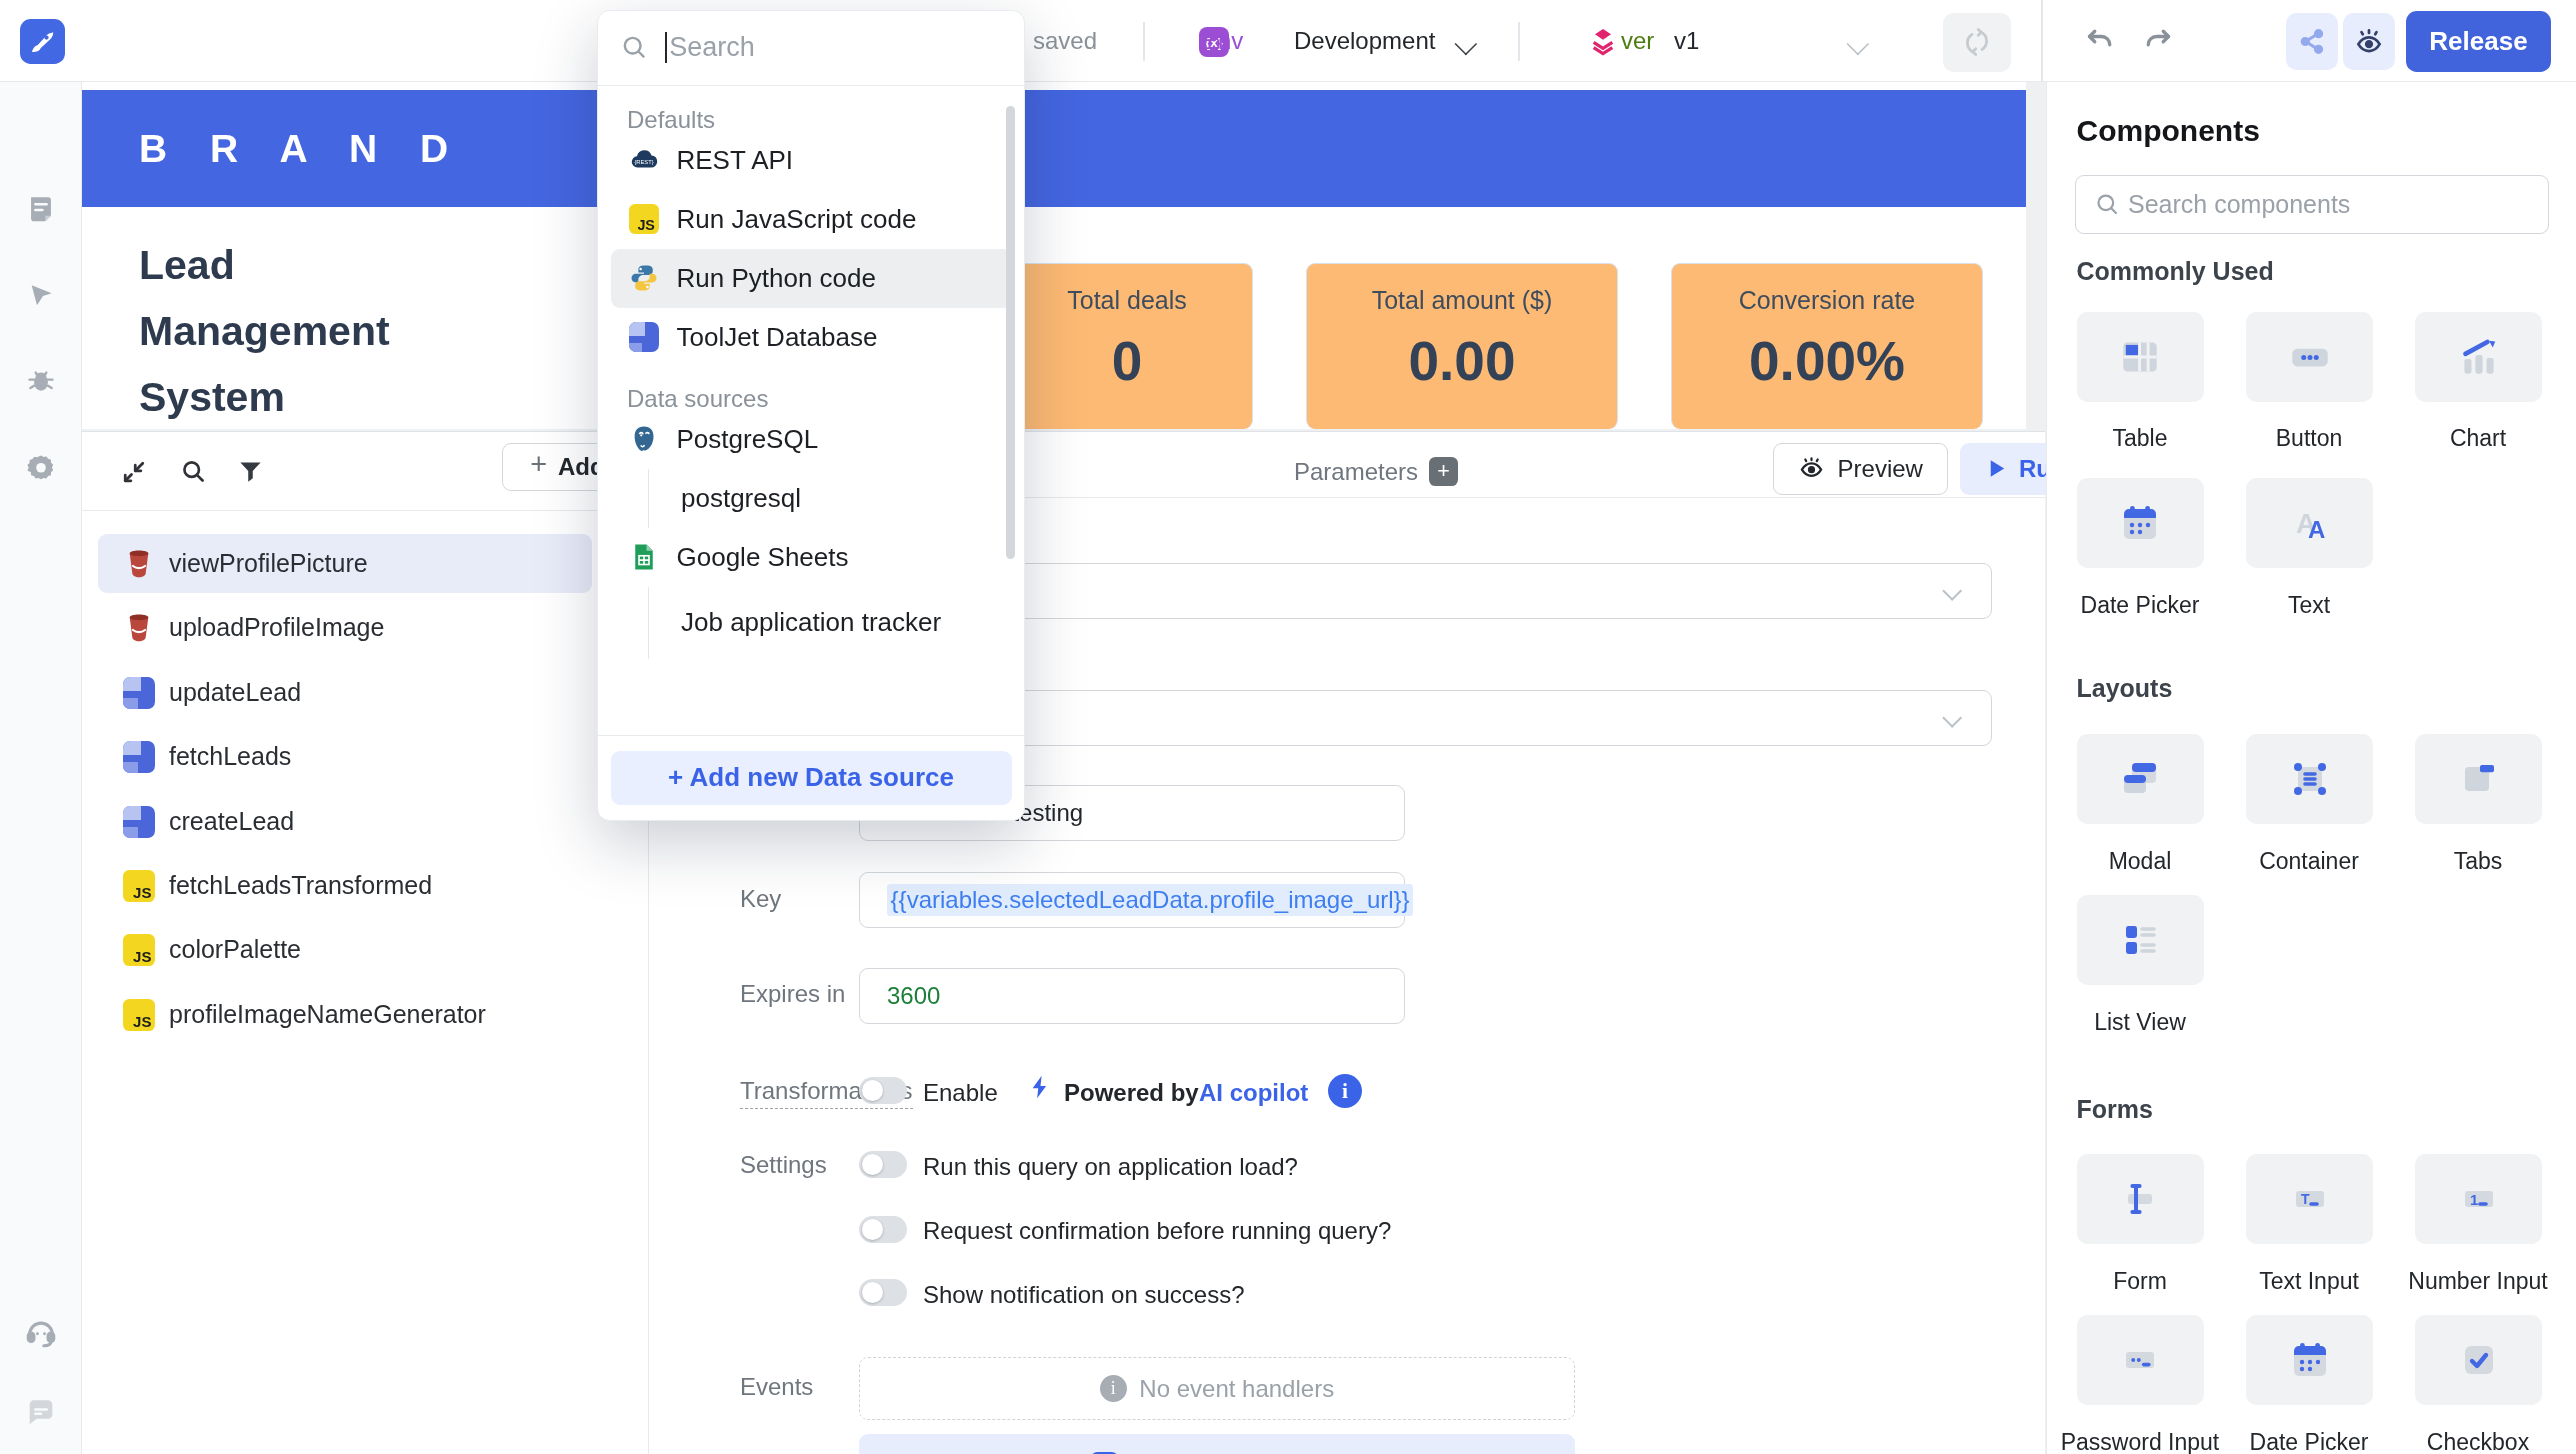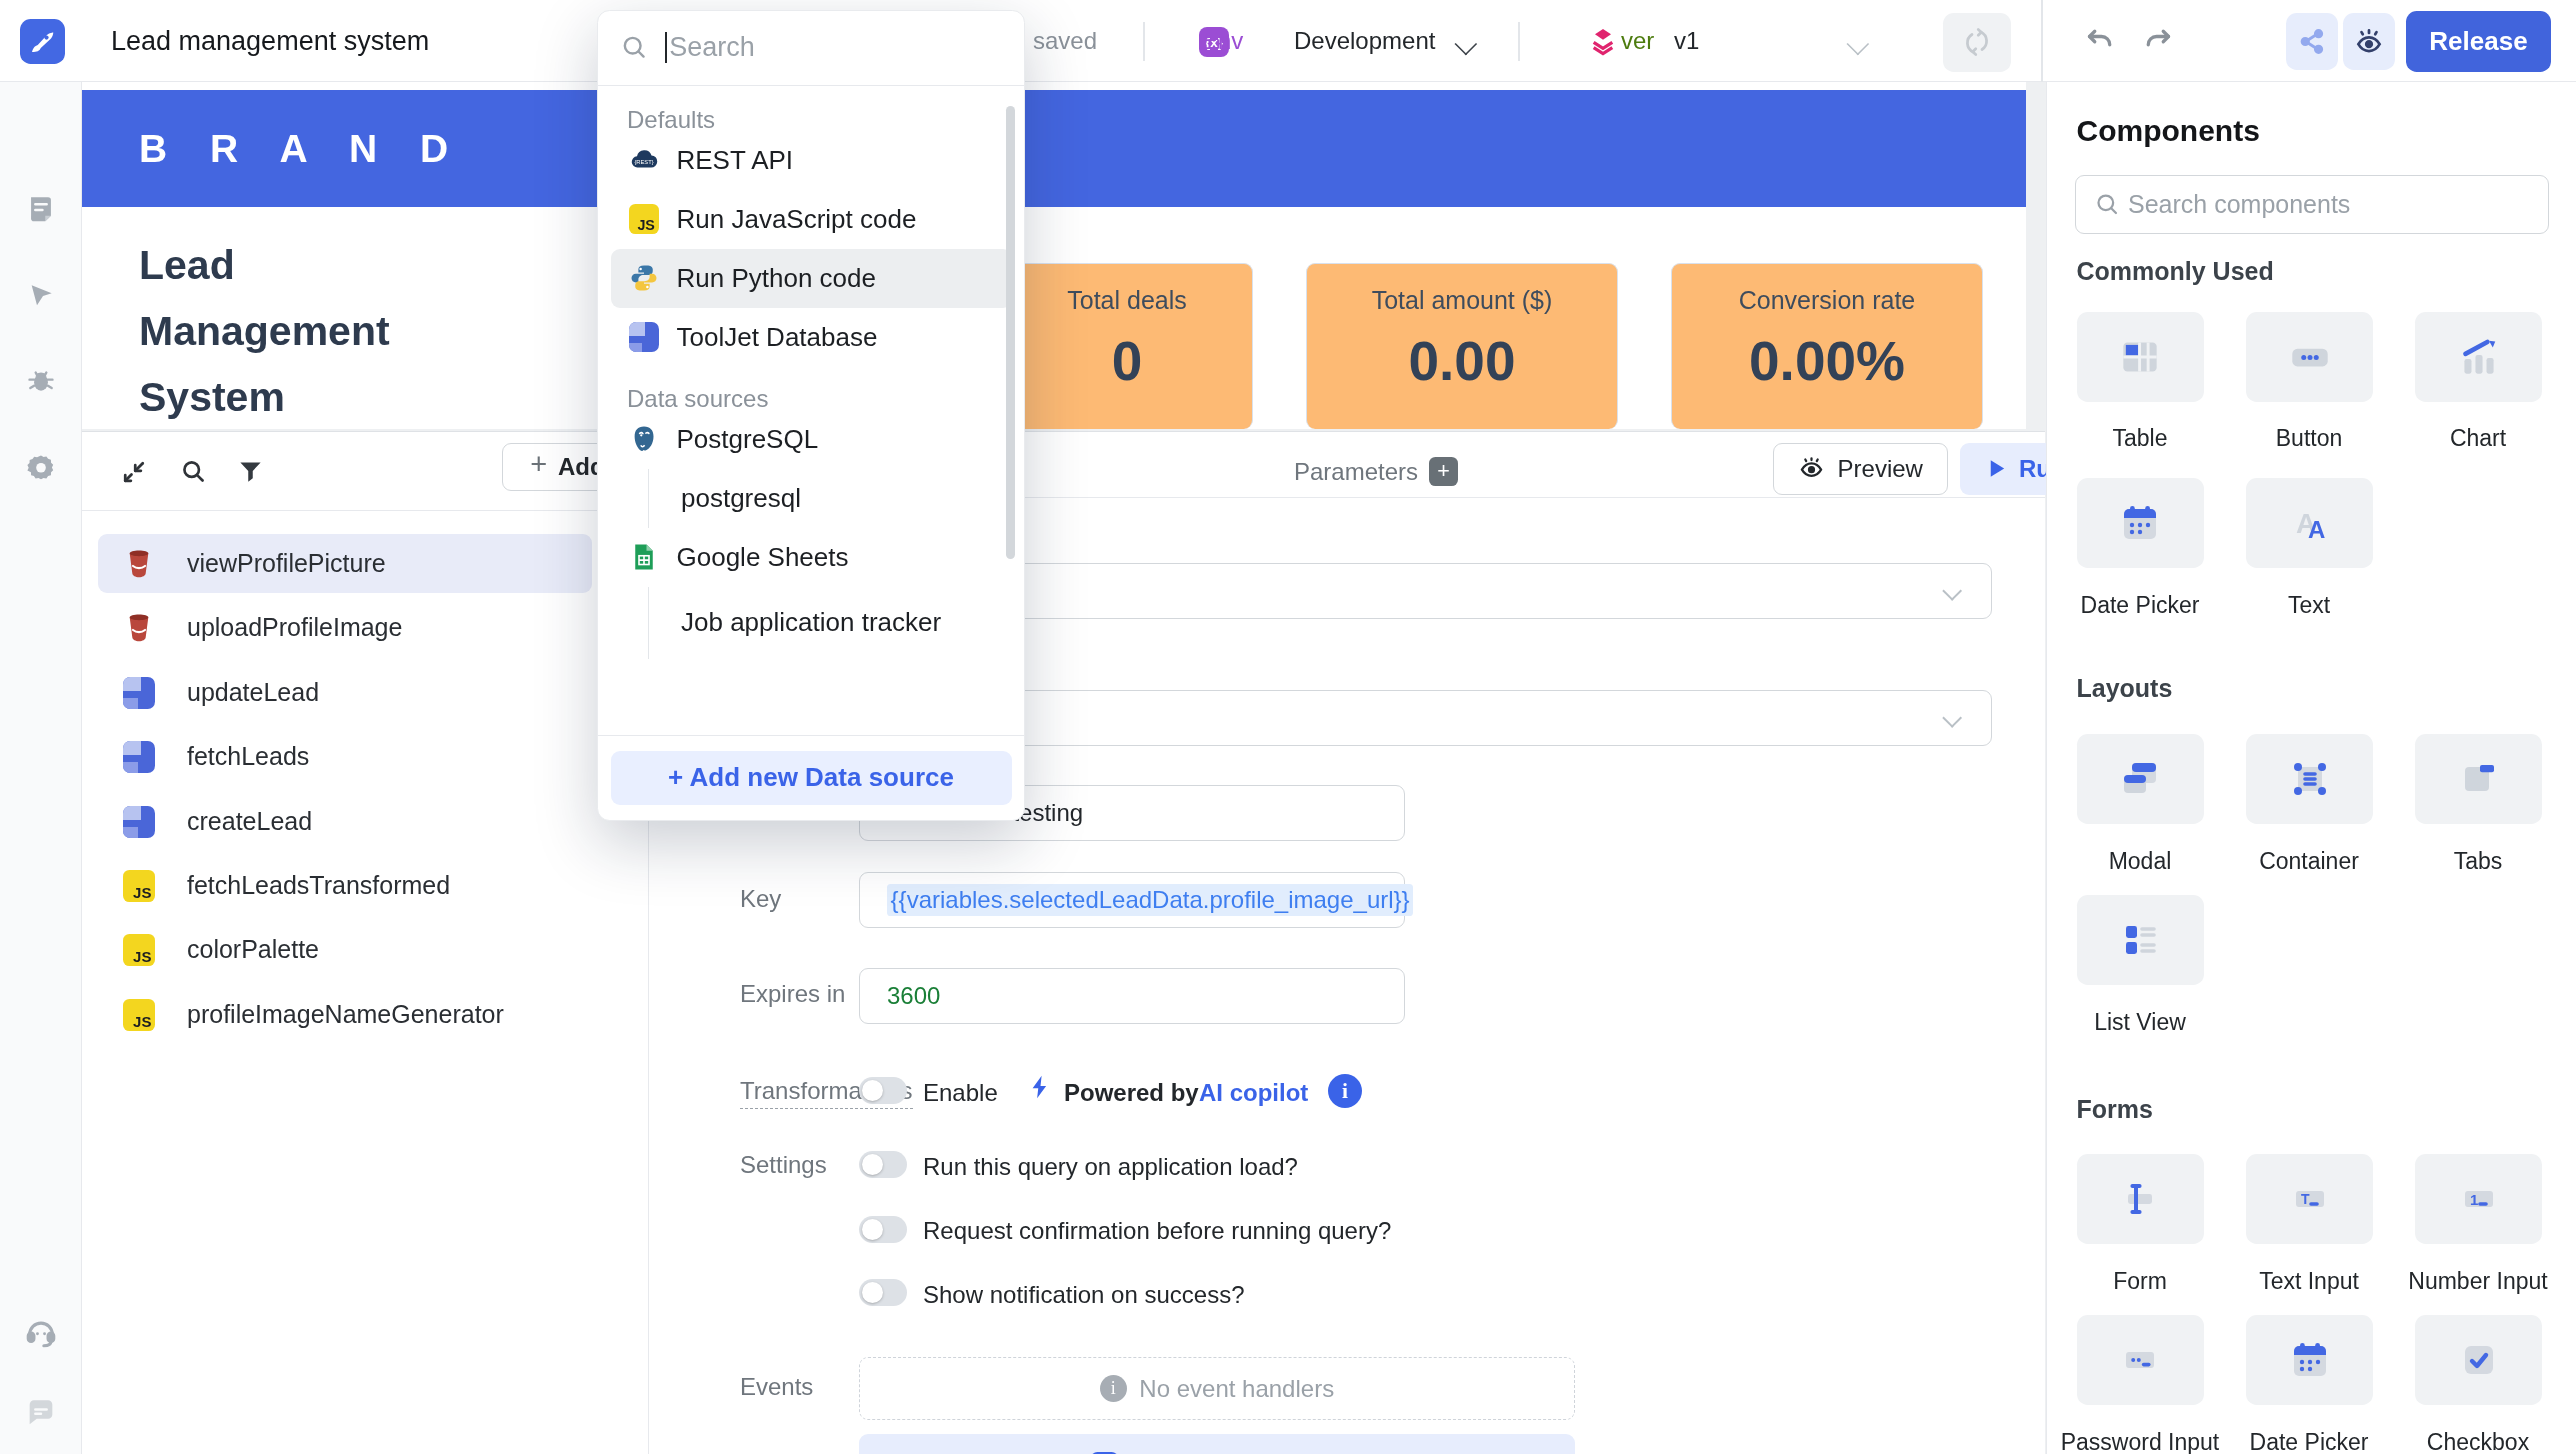--- a/index.html
+++ b/index.html
@@ -59,21 +59,21 @@
     border-top:1.8px solid #dfe2e6; z-index:5; }
   #qp-left { position:absolute; left:0; top:0; width:567px; height:1023px; border-right:1.8px solid #e7e9ed; }
   #qp-header { position:absolute; left:0; top:0; width:567px; height:79px; border-bottom:1.8px solid #e7e9ed; }
   .qp-hicon { position:absolute; top:21.5px; width:36px; height:36px; display:flex; align-items:center;
     justify-content:center; color:#2f3338; }
   #add-btn { position:absolute; right:16px; top:10.7px; width:131px; height:48px; border:1.8px solid #d3d7db;
     border-radius:9px; display:flex; align-items:center; justify-content:center; gap:10.7px;
     font-size:24px; font-weight:600; color:#23272b; background:#fff; }
   #add-btn .plus { color:#6b7278; font-size:29px; font-weight:400; margin-top:-3.6px; }
   .q-row { position:absolute; left:16px; width:494px; height:59px; display:flex; align-items:center;
-    gap:32px; padding-left:25px; border-radius:9px; font-size:25px; color:#2a2e33; }
+    gap:14px; padding-left:25px; border-radius:9px; font-size:25px; color:#2a2e33; }
   .q-row.selected { background:#e8ebf8; }
   .q-ic { width:32px; height:32px; flex:0 0 32px; }
 
   
   .ic-js { background:#f3d61f; border-radius:6.3px; display:flex; align-items:flex-end; justify-content:flex-end;
     font-size:15px; font-weight:bold; color:#1c1e21; padding:0 3.6px 0.9px 0; }
   .ic-tjdb { position:relative; background:#4a66d8; border-radius:7.2px; overflow:hidden; }
   .ic-tjdb:before { content:""; position:absolute; left:0; top:0; width:55%; height:46%; background:#b7c3f0; }
   .ic-tjdb:after { content:""; position:absolute; left:0; bottom:0; width:46%; height:32%; background:#8b9ce8; }
 
@@ -149,21 +149,20 @@
 </head>
 <body>
 
 <div id="topbar">
   <div id="logo">
     <svg width="30" height="30" viewBox="0 0 24 24">
         <path d="M4 20c1-3.5 2.2-4.6 4.6-5.6l7-7.6C17.8 4.4 21 4.4 21 4.4s0 3.2-2.4 5.4l-7.6 7C10 19.2 8 20 4 20z" fill="#fff"></path>
         <circle cx="15.6" cy="8.4" r="1.7" fill="#4368e3"></circle>
       </svg>
   </div>
-  <div id="app-title">Lead management system</div>
   <div class="tb-text" id="saved">saved</div>
   <div class="vdiv" style="left:1143px"></div>
   <div id="env-icon">{x}</div>
   <div class="tb-text" id="env-label">Env</div>
   <div class="tb-text" id="env-value">Development</div>
   <div class="chev" style="left:1456px"></div>
   <div class="vdiv" style="left:1518px"></div>
   <div class="ghost-ic" style="position:absolute;left:1587px">
     <svg width="32" height="32" viewBox="0 0 24 24">
         <path d="M12 3l6 4-6 4-6-4z" fill="#e0246e"></path>

